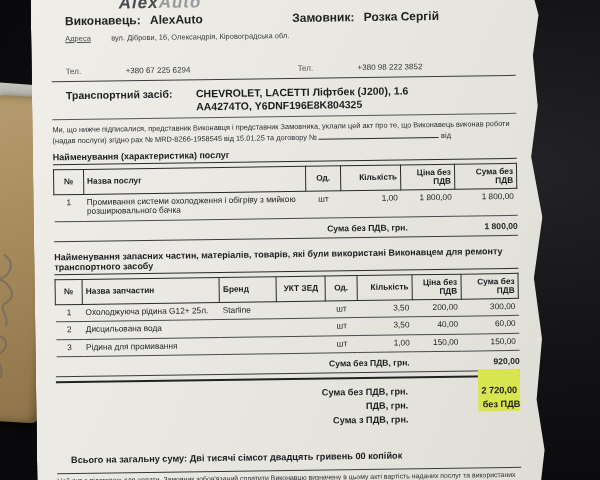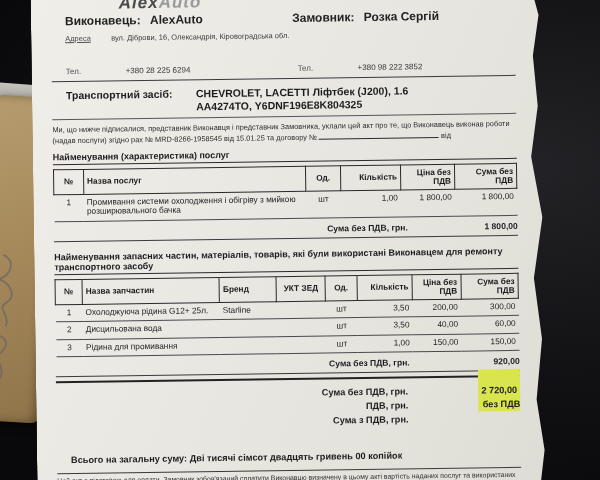--- a/index.html
+++ b/index.html
@@ -105,21 +105,21 @@
     </div>
 
     <div class="kv">
       <span class="k">Адреса</span>
       <span>вул. Діброви, 16, Олександрія, Кіровоградська обл.</span>
     </div>
 
     <div class="phones">
       <div class="ph">
         <span class="k">Тел.</span>
-        <span>+380 28 225 6294</span>
+        <span>+380 67 225 6294</span>
       </div>
       <div class="ph">
         <span class="k">Тел.</span>
         <span>+380 98 222 3852</span>
       </div>
     </div>
 
     <hr class="hr">
 
     <div class="vehicle">

